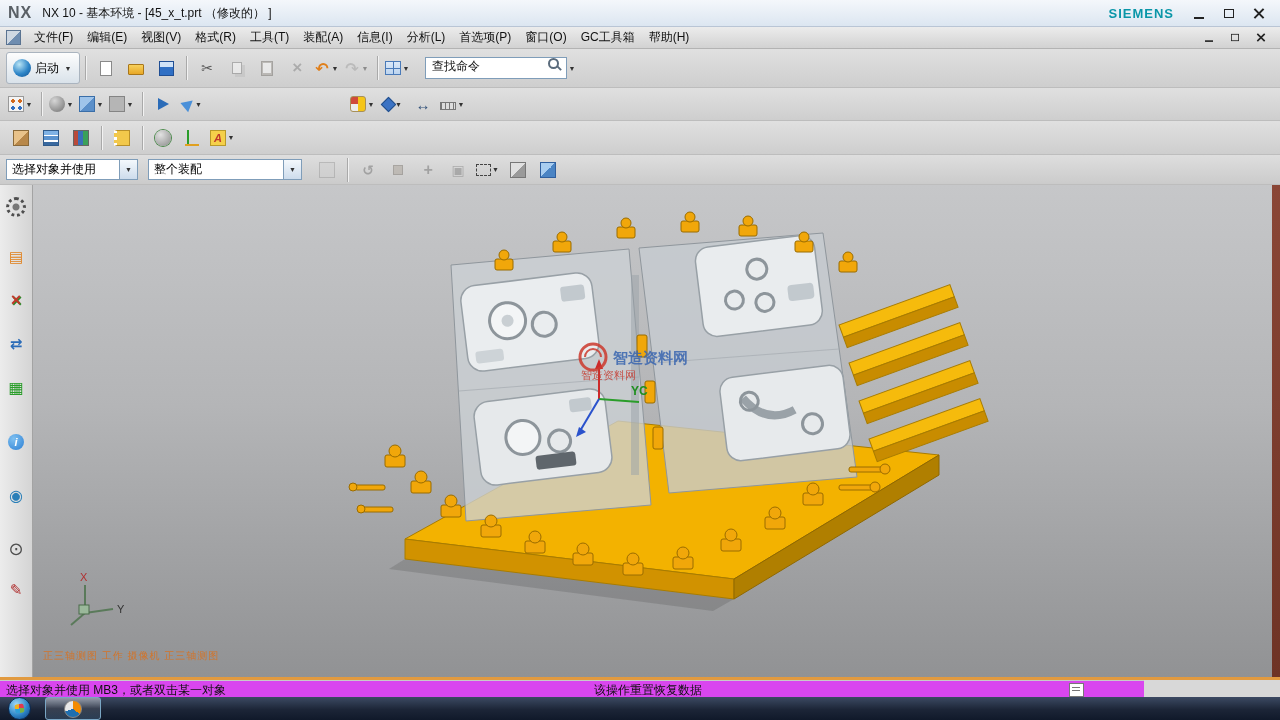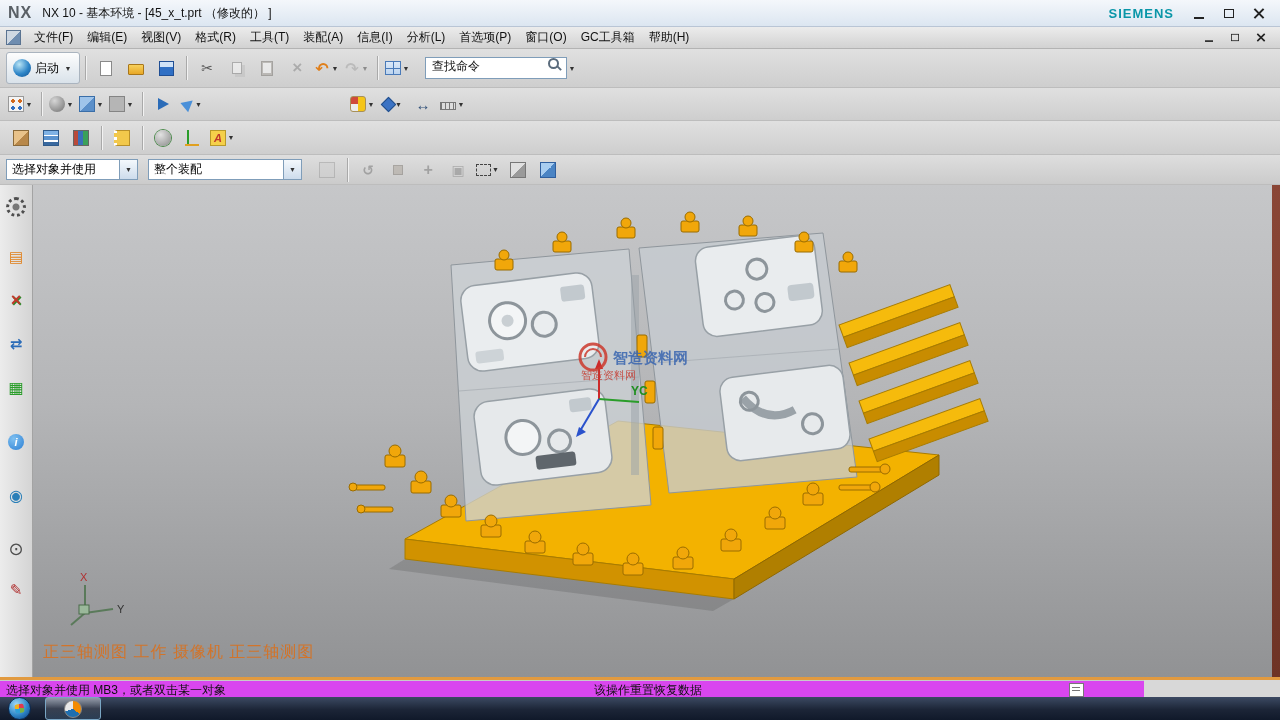--- a/index.html
+++ b/index.html
@@ -118,21 +118,21 @@
   .ri-history::before{content:"◉";color:#2a7fb8;font-size:16px}
   .ri-clock::before{content:"⊙";color:#4e4e4e;font-size:18px}
   .ri-palette::before{content:"✎";color:#b03030;font-size:15px}
 
   
   #viewport{position:absolute;left:33px;top:185px;width:1239px;height:492px;
     background:linear-gradient(180deg,#c6c7c9 0%,#b4b5b7 45%,#919294 100%);overflow:hidden}
   #rightstrip{position:absolute;left:1272px;top:185px;width:8px;height:492px;
     background:linear-gradient(180deg,#8a4636,#6e3325)}
   #orangeline{position:absolute;left:0;top:677px;width:1280px;height:3px;background:#e19a40}
-  .view-ind{position:absolute;left:10px;bottom:14px;color:#d2742a;font-size:16px;letter-spacing:1px;white-space:nowrap}
+  .view-ind{position:absolute;left:10px;bottom:14px;color:#d2742a;font-size:10px;letter-spacing:1px;white-space:nowrap}
 
   
   #statusbar{position:absolute;left:0;top:680px;width:1144px;height:17px;background:#d946ef;
     border-top:1px solid #c9c9c9;font-size:12px;color:#111}
   #statusbar .sleft{position:absolute;left:6px;top:1px}
   #statusbar .scenter{position:absolute;left:594px;top:1px}
   .sicon{position:absolute;right:60px;top:2px;width:13px;height:12px;border:1px solid #777;background:
      linear-gradient(#777,#777) 2px 3px/8px 1px no-repeat,
      linear-gradient(#777,#777) 2px 6px/8px 1px no-repeat,#fff}
 

